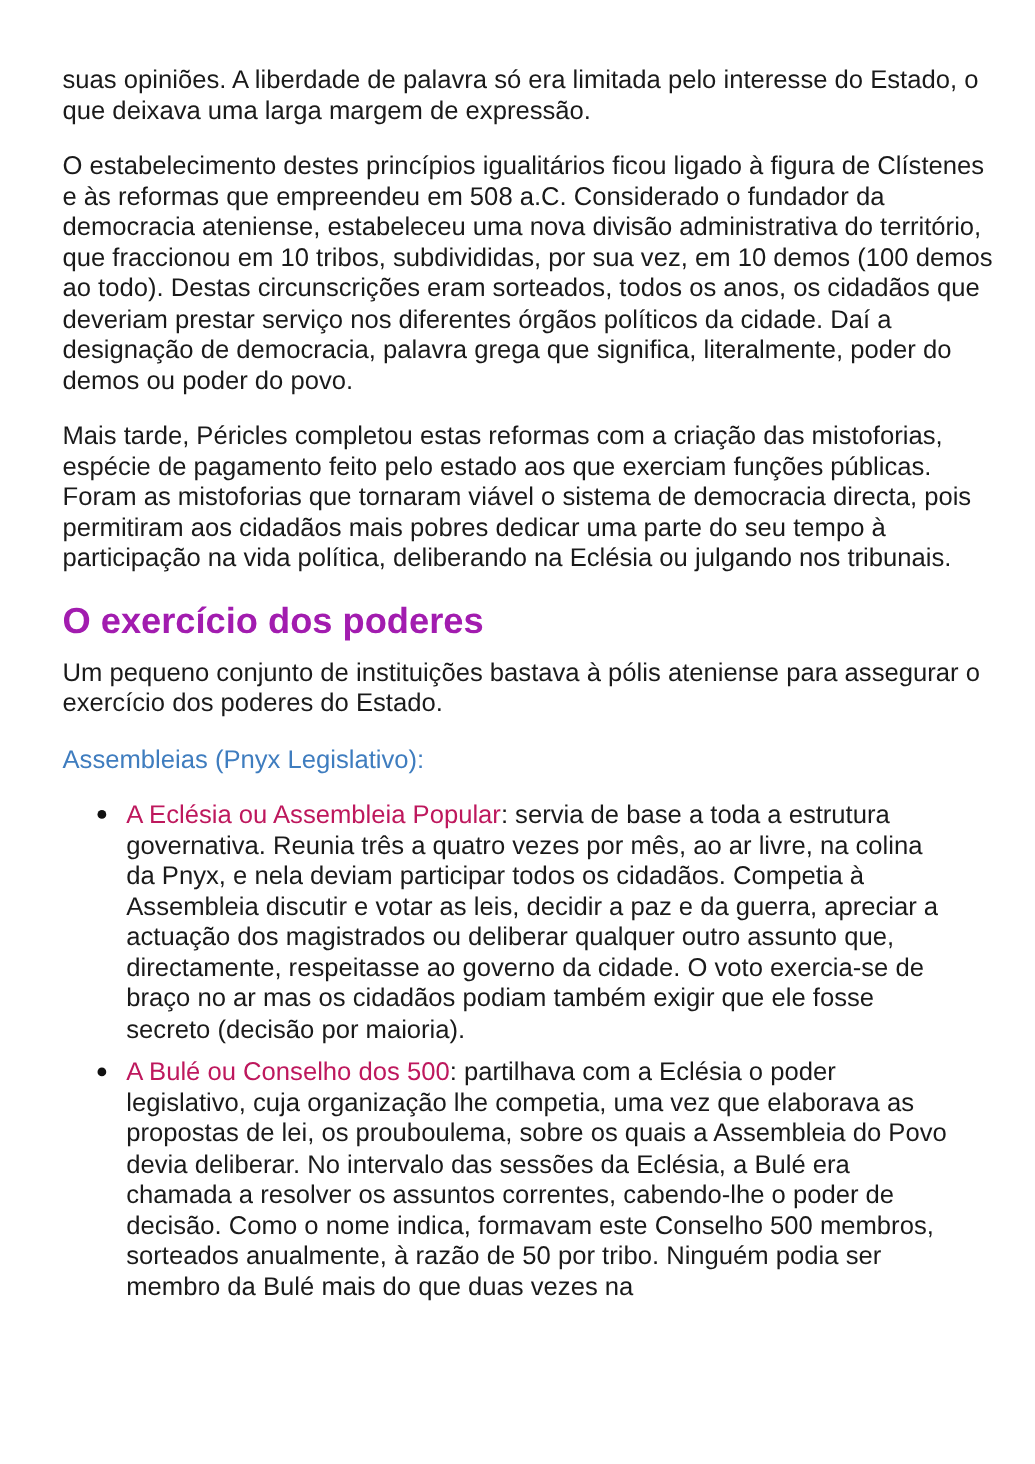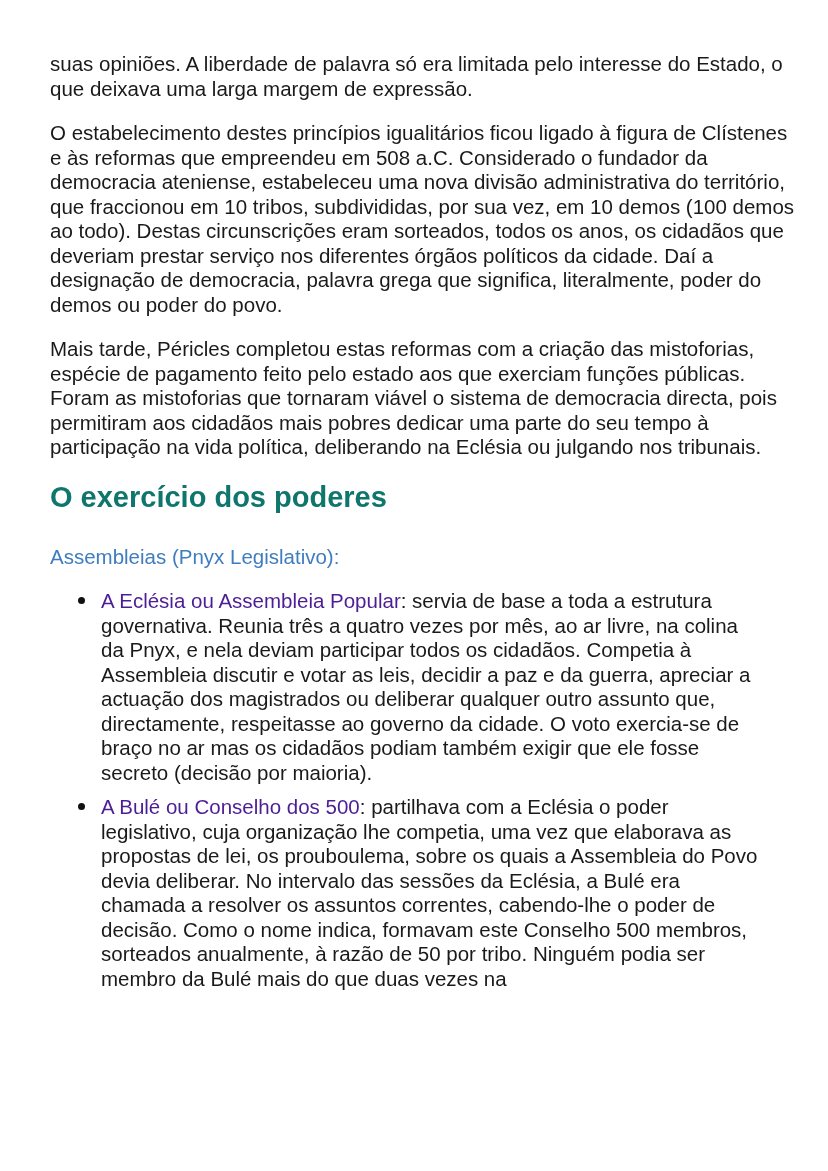--- a/index.html
+++ b/index.html
@@ -16,25 +16,25 @@
   .content {
     padding: 52px 24px 0 50px;
   }
   p.body-par {
     margin: 0 0 20px 0;
     font-size: 20.5px;
     line-height: 24.5px;
     color: #1a1a1a;
   }
   h1.section-heading {
-    margin: 0 0 31px 0;
+    margin: 0 0 13px 0;
     font-size: 29px;
     line-height: 34px;
     font-weight: bold;
-    color: #0f766e;
+    color: #a21caf;
   }
   p.sub-heading {
     margin: 0 0 20px 0;
     font-size: 20.5px;
     line-height: 24.5px;
     color: #3f7dbf;
   }
   ul.bullet-list {
     margin: 0;
     padding: 0 0 0 51px;
@@ -51,37 +51,38 @@
   .bullet-dot {
     position: absolute;
     left: -23px;
     top: 8px;
     width: 7px;
     height: 7px;
     border-radius: 50%;
     background: #111111;
   }
   .lead-link {
-    color: #4c1d95;
+    color: #be185d;
   }
 </style>
 </head>
 <body>
 
 <div class="page">
   <div class="content">
 
     <p class="body-par">suas opiniões. A liberdade de palavra só era limitada pelo interesse do Estado, o que deixava uma larga margem de expressão.</p>
 
     <p class="body-par">O estabelecimento destes princípios igualitários ficou ligado à figura de Clístenes e às reformas que empreendeu em 508 a.C. Considerado o fundador da democracia ateniense, estabeleceu uma nova divisão administrativa do território, que fraccionou em 10 tribos, subdivididas, por sua vez, em 10 demos (100 demos ao todo). Destas circunscrições eram sorteados, todos os anos, os cidadãos que deveriam prestar serviço nos diferentes órgãos políticos da cidade. Daí a designação de democracia, palavra grega que significa, literalmente, poder do demos ou poder do povo.</p>
 
     <p class="body-par">Mais tarde, Péricles completou estas reformas com a criação das mistoforias, espécie de pagamento feito pelo estado aos que exerciam funções públicas. Foram as mistoforias que tornaram viável o sistema de democracia directa, pois permitiram aos cidadãos mais pobres dedicar uma parte do seu tempo à participação na vida política, deliberando na Eclésia ou julgando nos tribunais.</p>
 
     <h1 class="section-heading">O exercício dos poderes</h1>
 
+    <p class="body-par">Um pequeno conjunto de instituições bastava à pólis ateniense para assegurar o exercício dos poderes do Estado.</p>
 
     <p class="sub-heading">Assembleias (Pnyx Legislativo):</p>
 
     <ul class="bullet-list">
       <li>
         <span class="bullet-dot"></span>
         <span class="lead-link">A Eclésia ou Assembleia Popular</span><span>: servia de base a toda a estrutura governativa. Reunia três a quatro vezes por mês, ao ar livre, na colina da Pnyx, e nela deviam participar todos os cidadãos. Competia à Assembleia discutir e votar as leis, decidir a paz e da guerra, apreciar a actuação dos magistrados ou deliberar qualquer outro assunto que, directamente, respeitasse ao governo da cidade. O voto exercia-se de braço no ar mas os cidadãos podiam também exigir que ele fosse secreto (decisão por maioria).</span>
       </li>
       <li>
         <span class="bullet-dot"></span>

